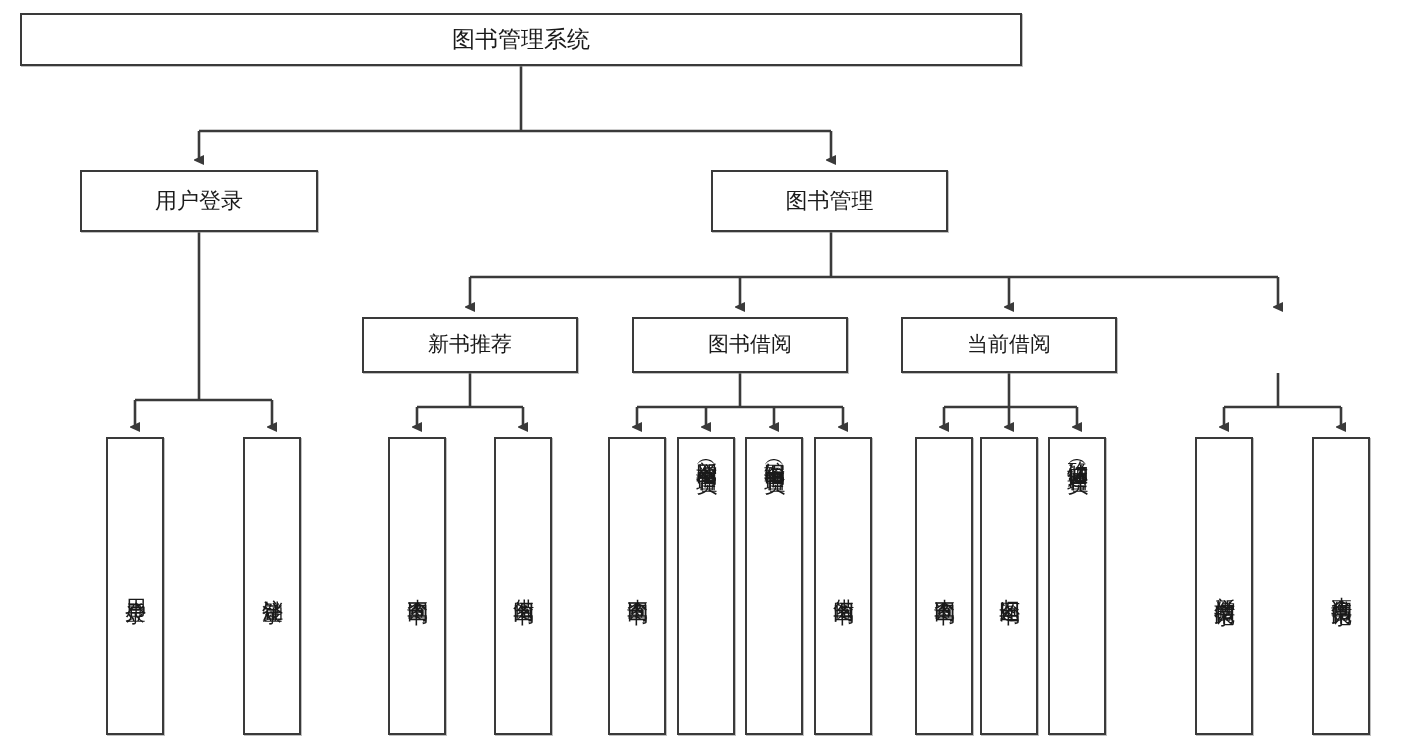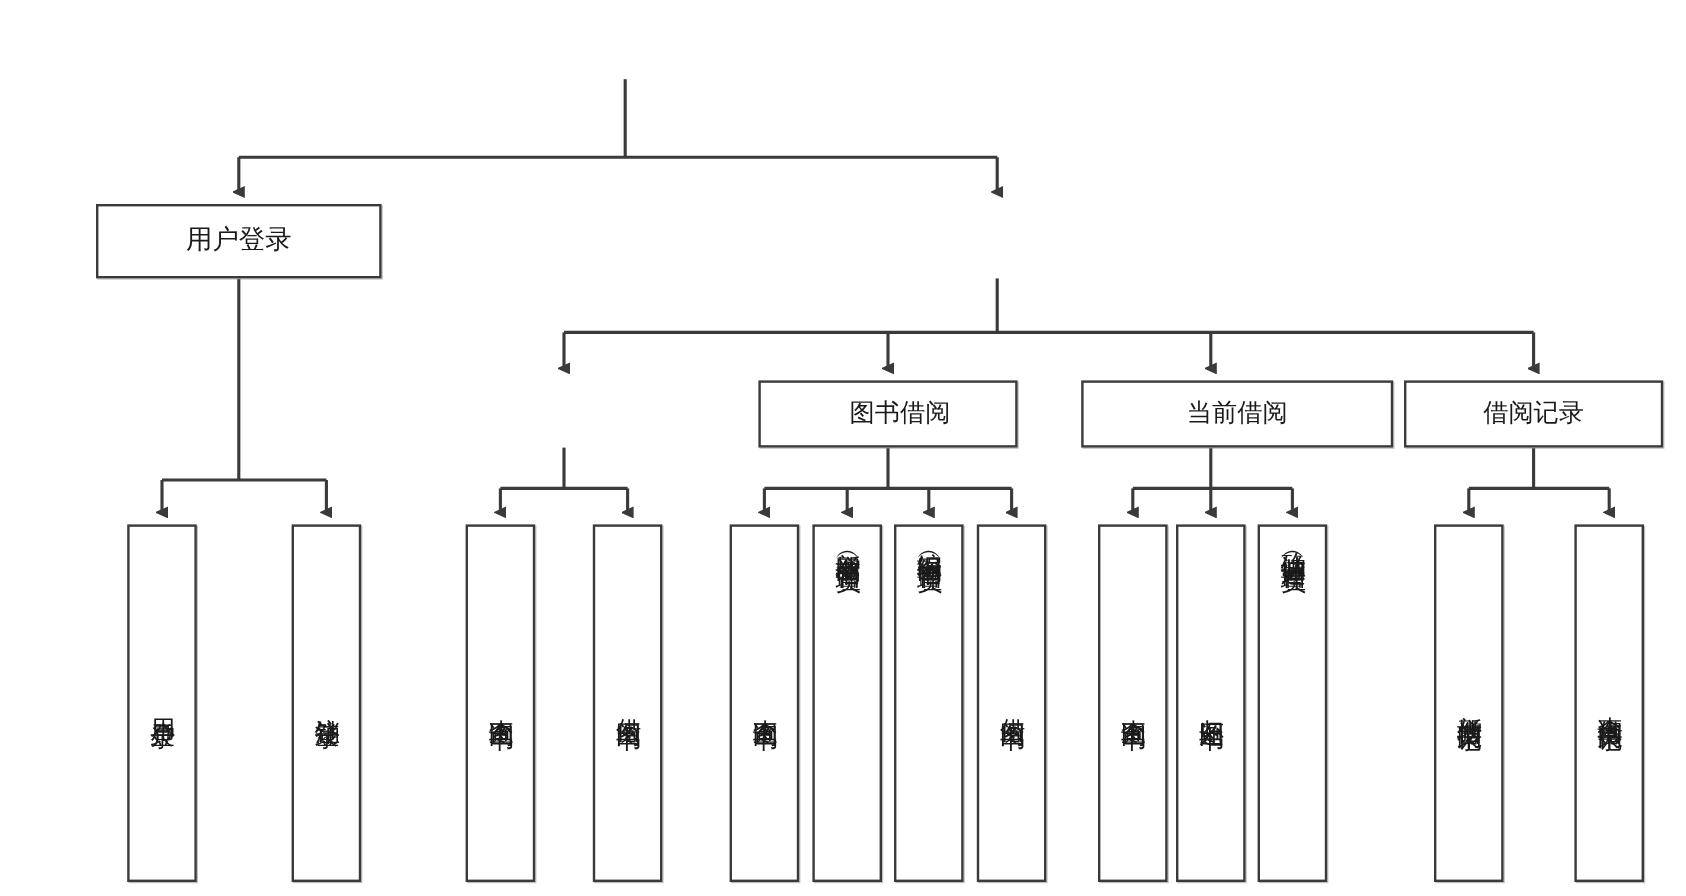--- a/index.html
+++ b/index.html
@@ -119,38 +119,44 @@
       <path d="M1009,407 L1009,427" marker-end="url(#arrow)"></path>
       <path d="M1077,407 L1077,427" marker-end="url(#arrow)"></path>
 
       <path d="M1278,373 L1278,407"></path>
       <path d="M1224,407 L1341,407"></path>
       <path d="M1224,407 L1224,427" marker-end="url(#arrow)"></path>
       <path d="M1341,407 L1341,427" marker-end="url(#arrow)"></path>
     </g>
   </svg>
 
+  <div class="node level-0" style="left:20px; top:13px; width:1002px; height:53px;">
+    <span class="node-label">图书管理系统</span>
+  </div>
 
   <div class="node level-1" style="left:80px; top:170px; width:238px; height:62px;">
     <span class="node-label">用户登录</span>
   </div>
 
-
+  <div class="node level-1" style="left:711px; top:170px; width:237px; height:62px;">
+    <span class="node-label">图书管理</span>
+  </div>
+
+  <div class="node level-2" style="left:362px; top:317px; width:216px; height:56px;">
+    <span class="node-label">新书推荐</span>
+  </div>
 
   <div class="node level-2" style="left:632px; top:317px; width:216px; height:56px;padding-left:20px;">
     <span class="node-label">图书借阅</span>
   </div>
 
-  <div class="node level-2" style="left:901px; top:317px; width:260px; height:56px;">
+  <div class="node level-2" style="left:901px; top:317px; width:216px; height:56px;">
     <span class="node-label">当前借阅</span>
   </div>
 
-  <div class="node level-2" style="left:1170px; top:317px; width:216px; height:56px;">
-    <span class="node-label">借阅记录</span>
-  </div>
 
   <div class="node leaf" style="left:106px; top:437px; width:58px; height:298px;">
     <span class="node-label">用户登录</span>
   </div>
 
   <div class="node leaf" style="left:243px; top:437px; width:58px; height:298px;">
     <span class="node-label">注销登录</span>
   </div>
 
   <div class="node leaf" style="left:388px; top:437px; width:58px; height:298px;">

